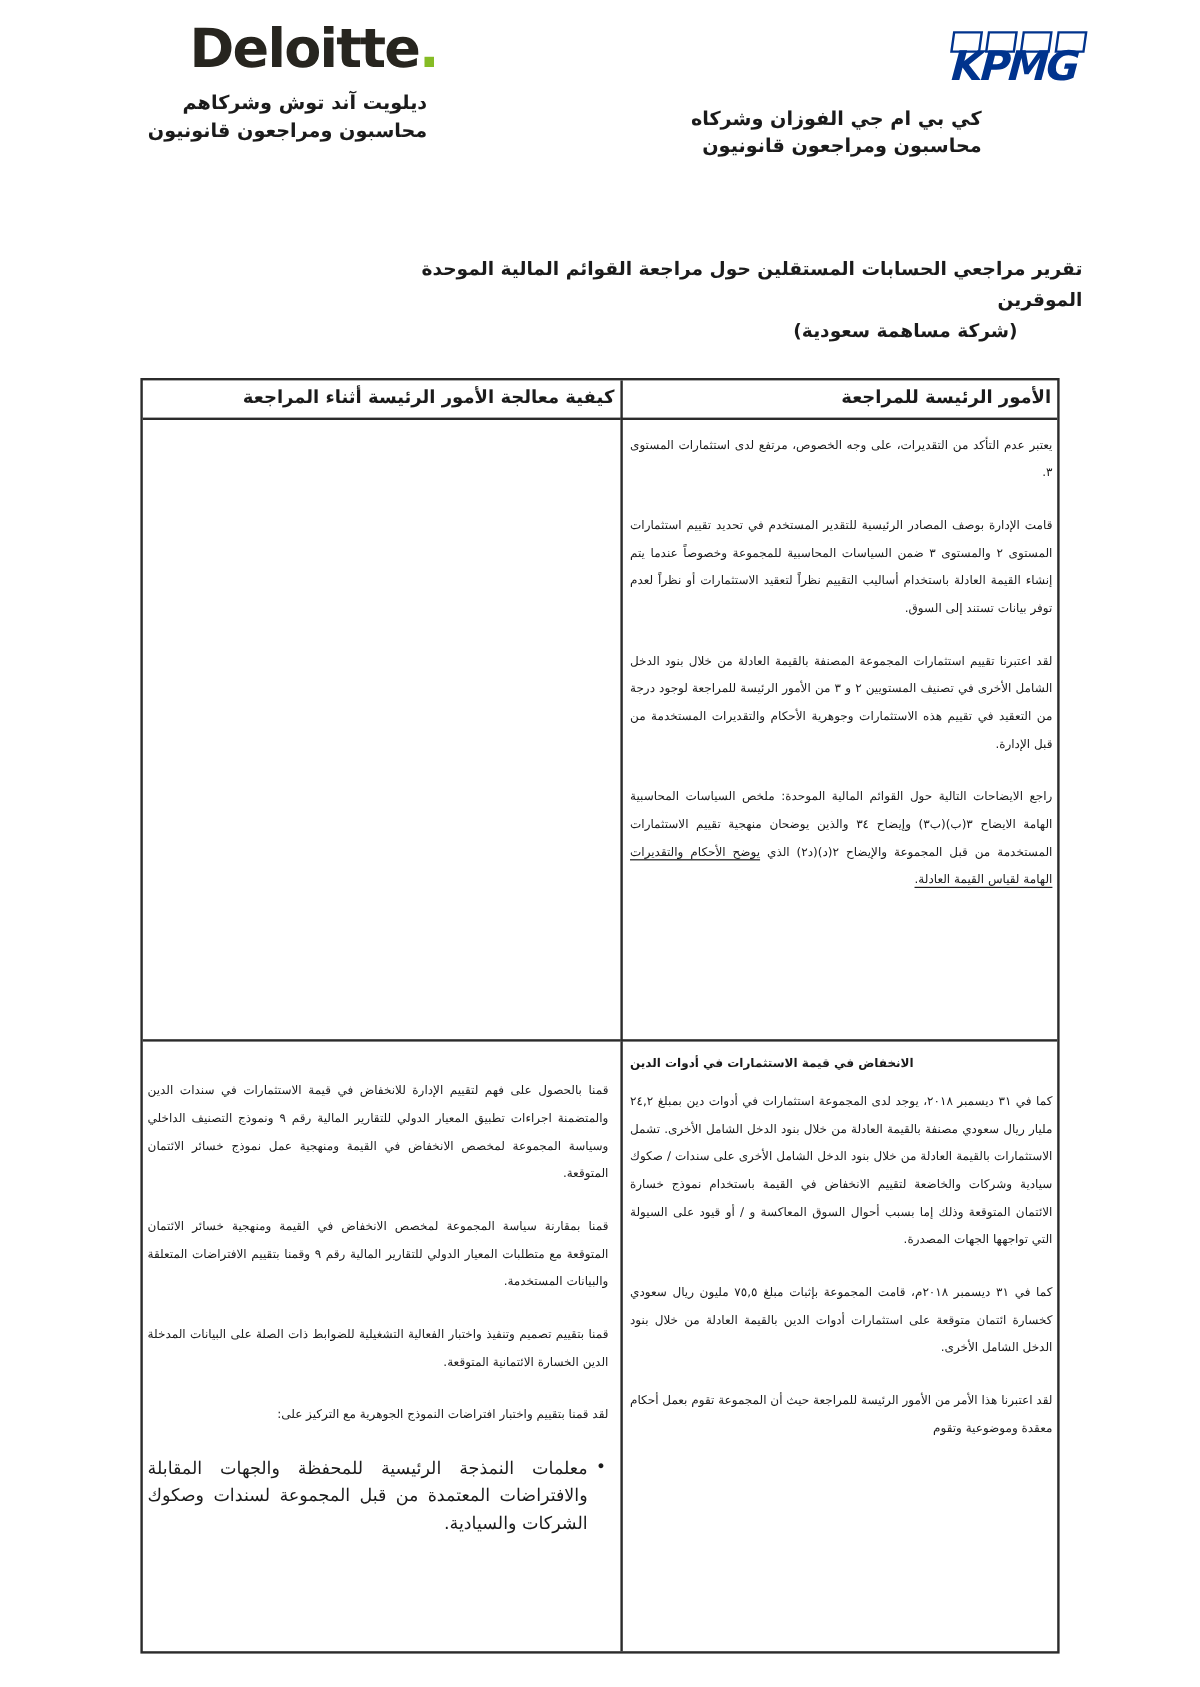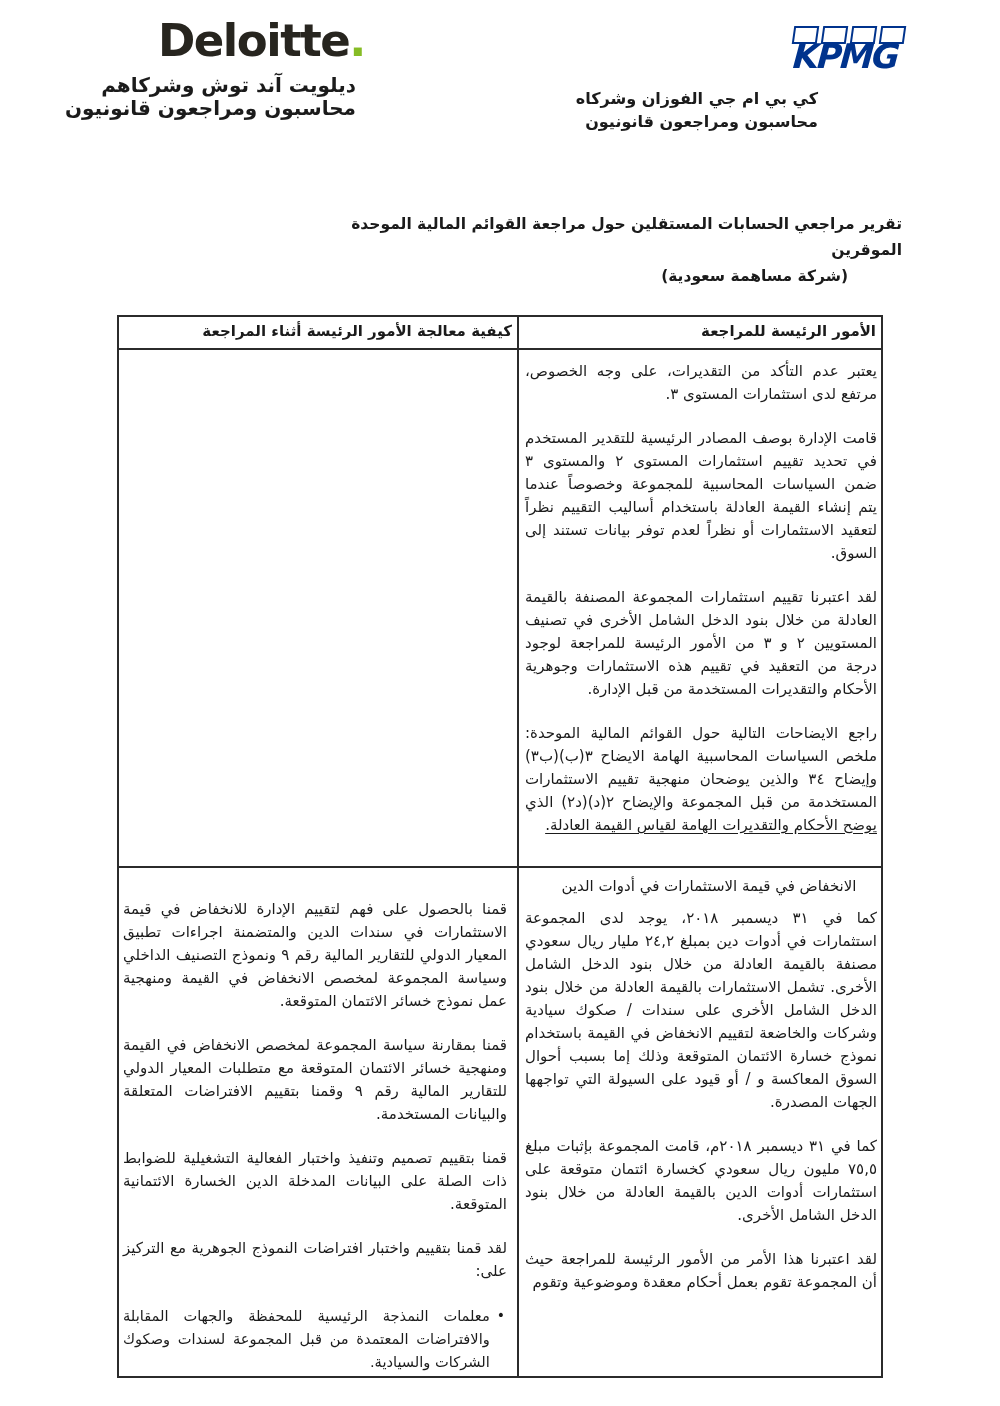--- a/index.html
+++ b/index.html
@@ -31,21 +31,21 @@
     padding-left:26px;
     line-height:50px;
     white-space:nowrap;
   }
   .deloitte-logo .dot{color:var(--green);}
   .deloitte-ar{
     margin-top:8px;
     direction:rtl;
     text-align:right;
     font-weight:bold;
-    font-size:20px;
+    font-size:16px;
     line-height:23px;
     white-space:nowrap;
   }
   .kpmg-block{position:absolute;left:598px;top:26px;width:318px;}
   .kpmg-logo{width:120px;margin-left:auto;margin-right:3px;position:relative;}
   .kpmg-squares{display:flex;gap:4px;}
   .kpmg-squares span{
     display:block;width:25px;height:18px;
     border:2px solid var(--blue);
     transform:skewX(-8deg);
@@ -91,27 +91,27 @@
   }
   .cell{overflow:hidden;direction:rtl;}
   .col-kam{border-left:2px solid var(--border);}   
   .row-head{border-bottom:2px solid var(--border);font-weight:bold;font-size:15px;
     padding:5px 5px 0 4px;text-align:right;white-space:nowrap;}
   .row-1{border-bottom:2px solid var(--border);}
   .kam-body{padding:10px 4px 0 6px;}
   .resp-body{padding:30px 10px 0 4px;}
   .kam-body-2{padding:7px 4px 0 6px;}
   .cell p{
-    font-size:15px;line-height:23px;
+    font-size:10px;line-height:23px;
     text-align:justify;
     margin:0 0 21px 0;
   }
   .cell p.cell-heading{
-    font-weight:normal;text-align:center;
-    margin:0 0 9px 16px;white-space:nowrap;
+    font-weight:bold;text-align:left;
+    margin:0 0 9px 0;white-space:nowrap;
   }
   .cell .u{text-decoration:underline;text-underline-offset:3px;}
   .bullet-item{display:flex;gap:7px;margin:0 2px 20px 0;}
   .bullet-item .bullet-glyph{flex:0 0 auto;font-size:14px;line-height:23px;}
   .bullet-item .bullet-text{
     flex:1;font-size:14.6px;line-height:23px;text-align:justify;
   }
 </style>
 </head>
 <body>

